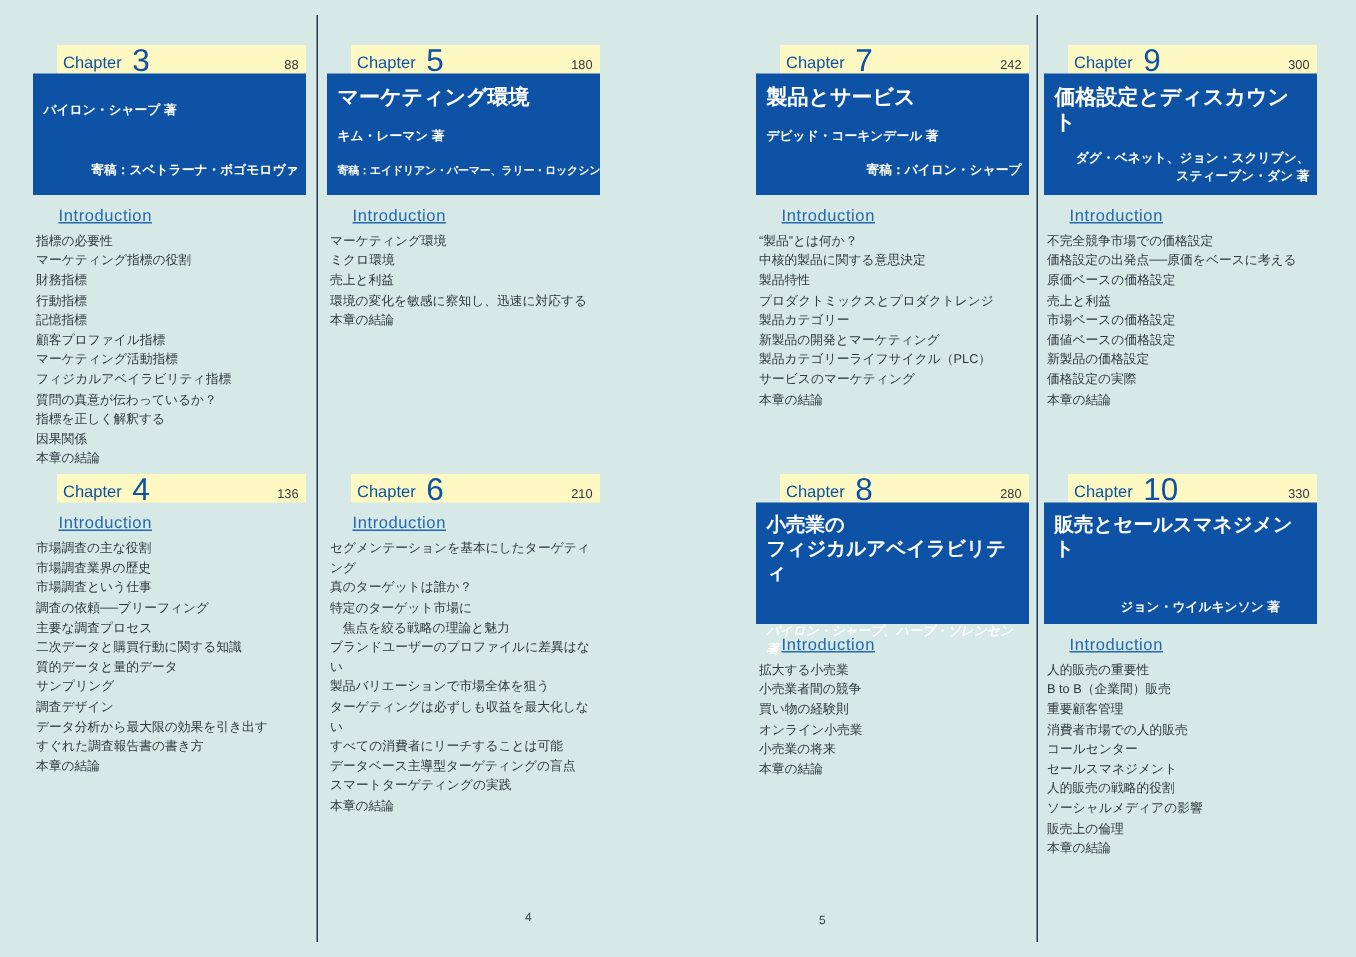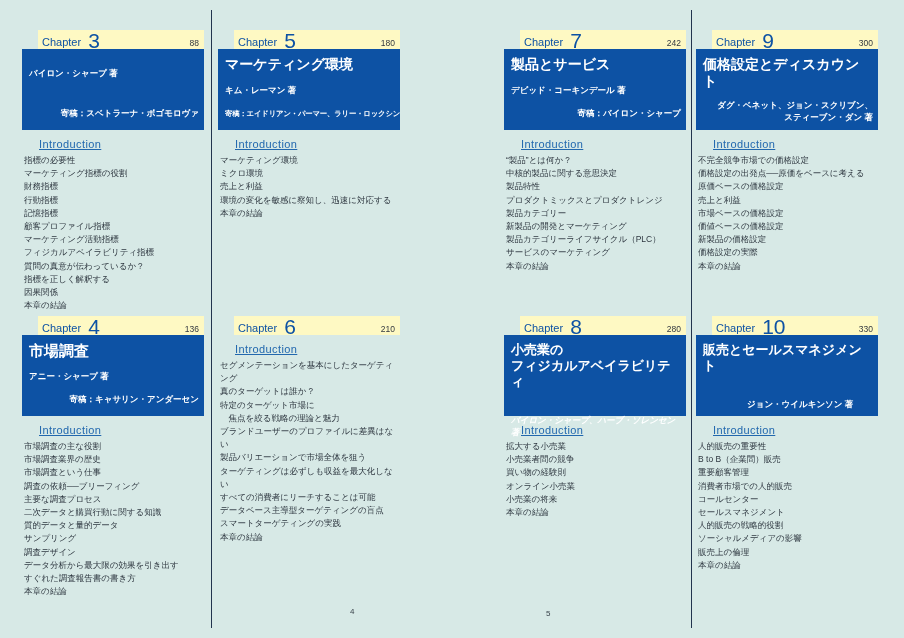--- a/index.html
+++ b/index.html
@@ -108,25 +108,20 @@
           <div>本章の結論</div>
         </div>
     </section>
 
     <section class="chapter row2 ch4">
       <div class="band">
         <span class="ch-word">Chapter</span>
         <span class="ch-num">4</span>
         <span class="ch-page">136</span>
       </div>
-      <div class="box">
-        <div class="title">市場調査</div>
-        <div class="author">アニー・シャープ 著</div>
-        <div class="contrib">寄稿：キャサリン・アンダーセン</div>
-      </div>
       <div class="intro">Introduction</div>
       <div class="toc-items">
           <div>市場調査の主な役割</div>
           <div>市場調査業界の歴史</div>
           <div>市場調査という仕事</div>
           <div>調査の依頼──ブリーフィング</div>
           <div>主要な調査プロセス</div>
           <div>二次データと購買行動に関する知識</div>
           <div>質的データと量的データ</div>
           <div>サンプリング</div>

